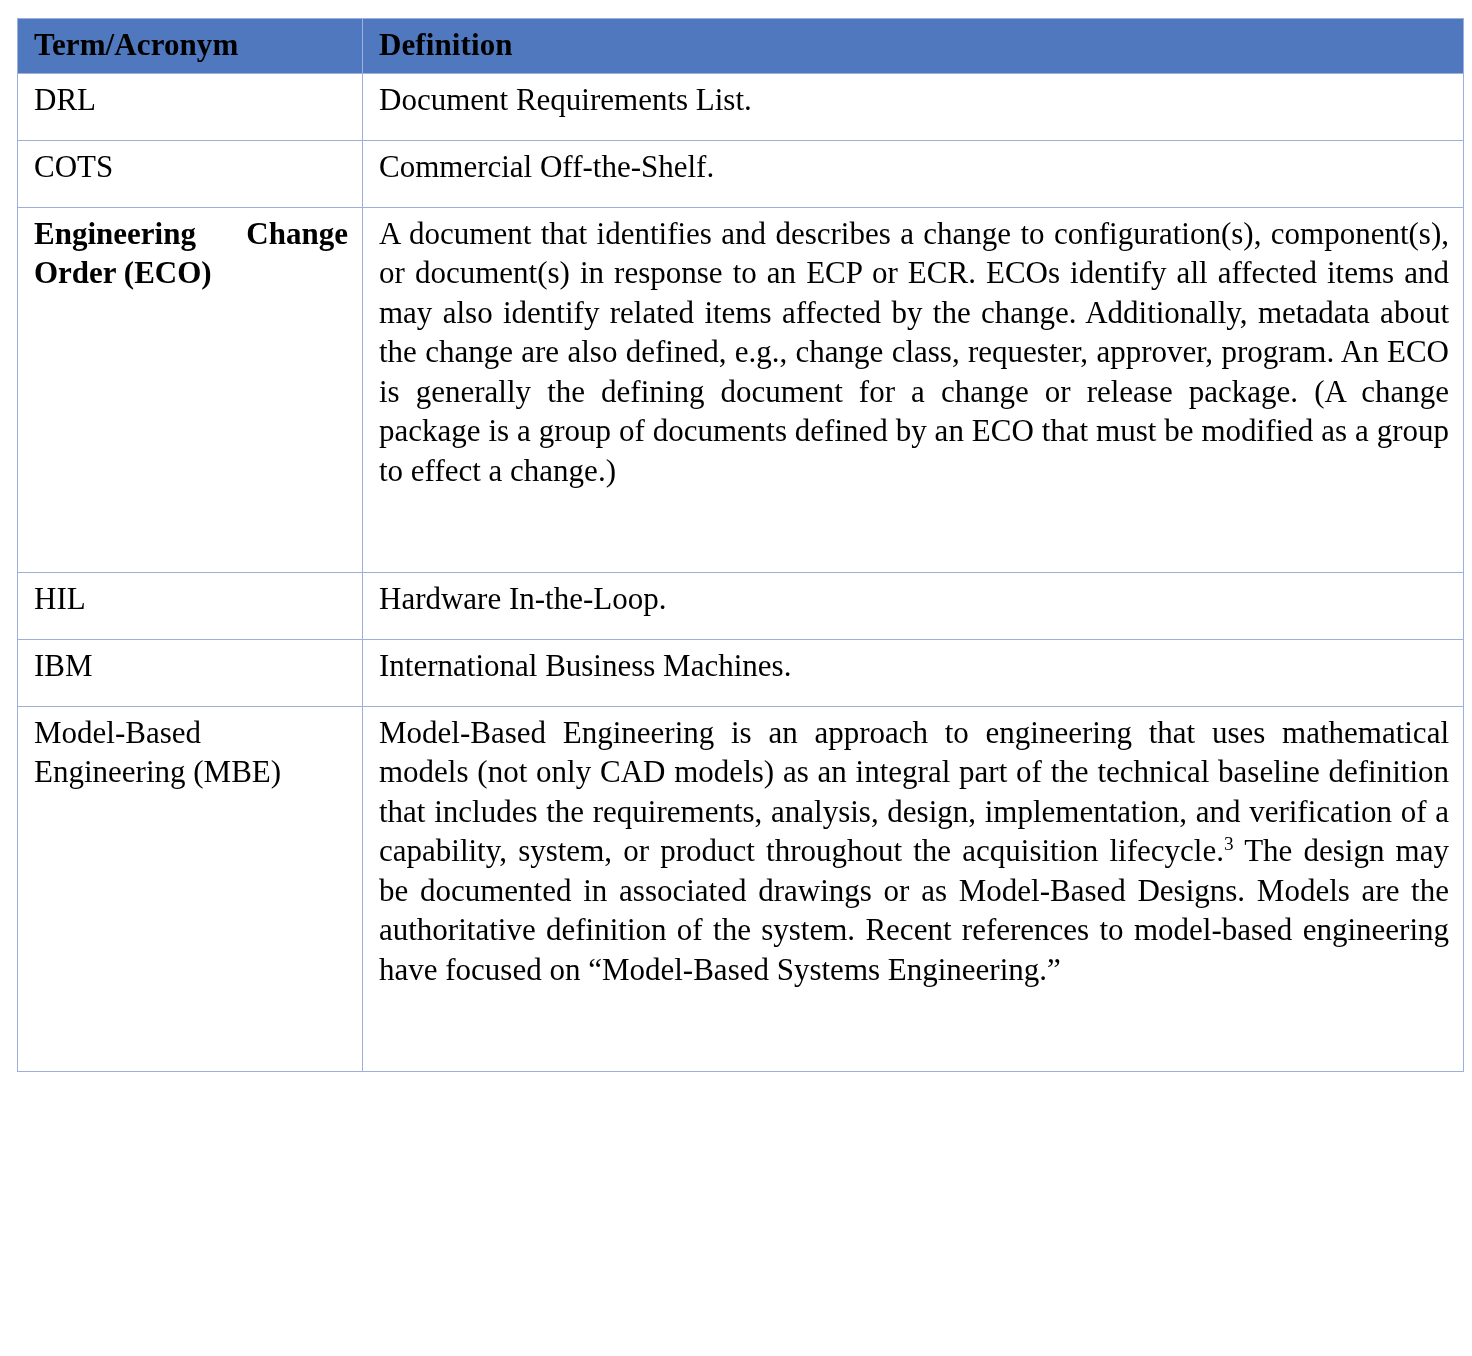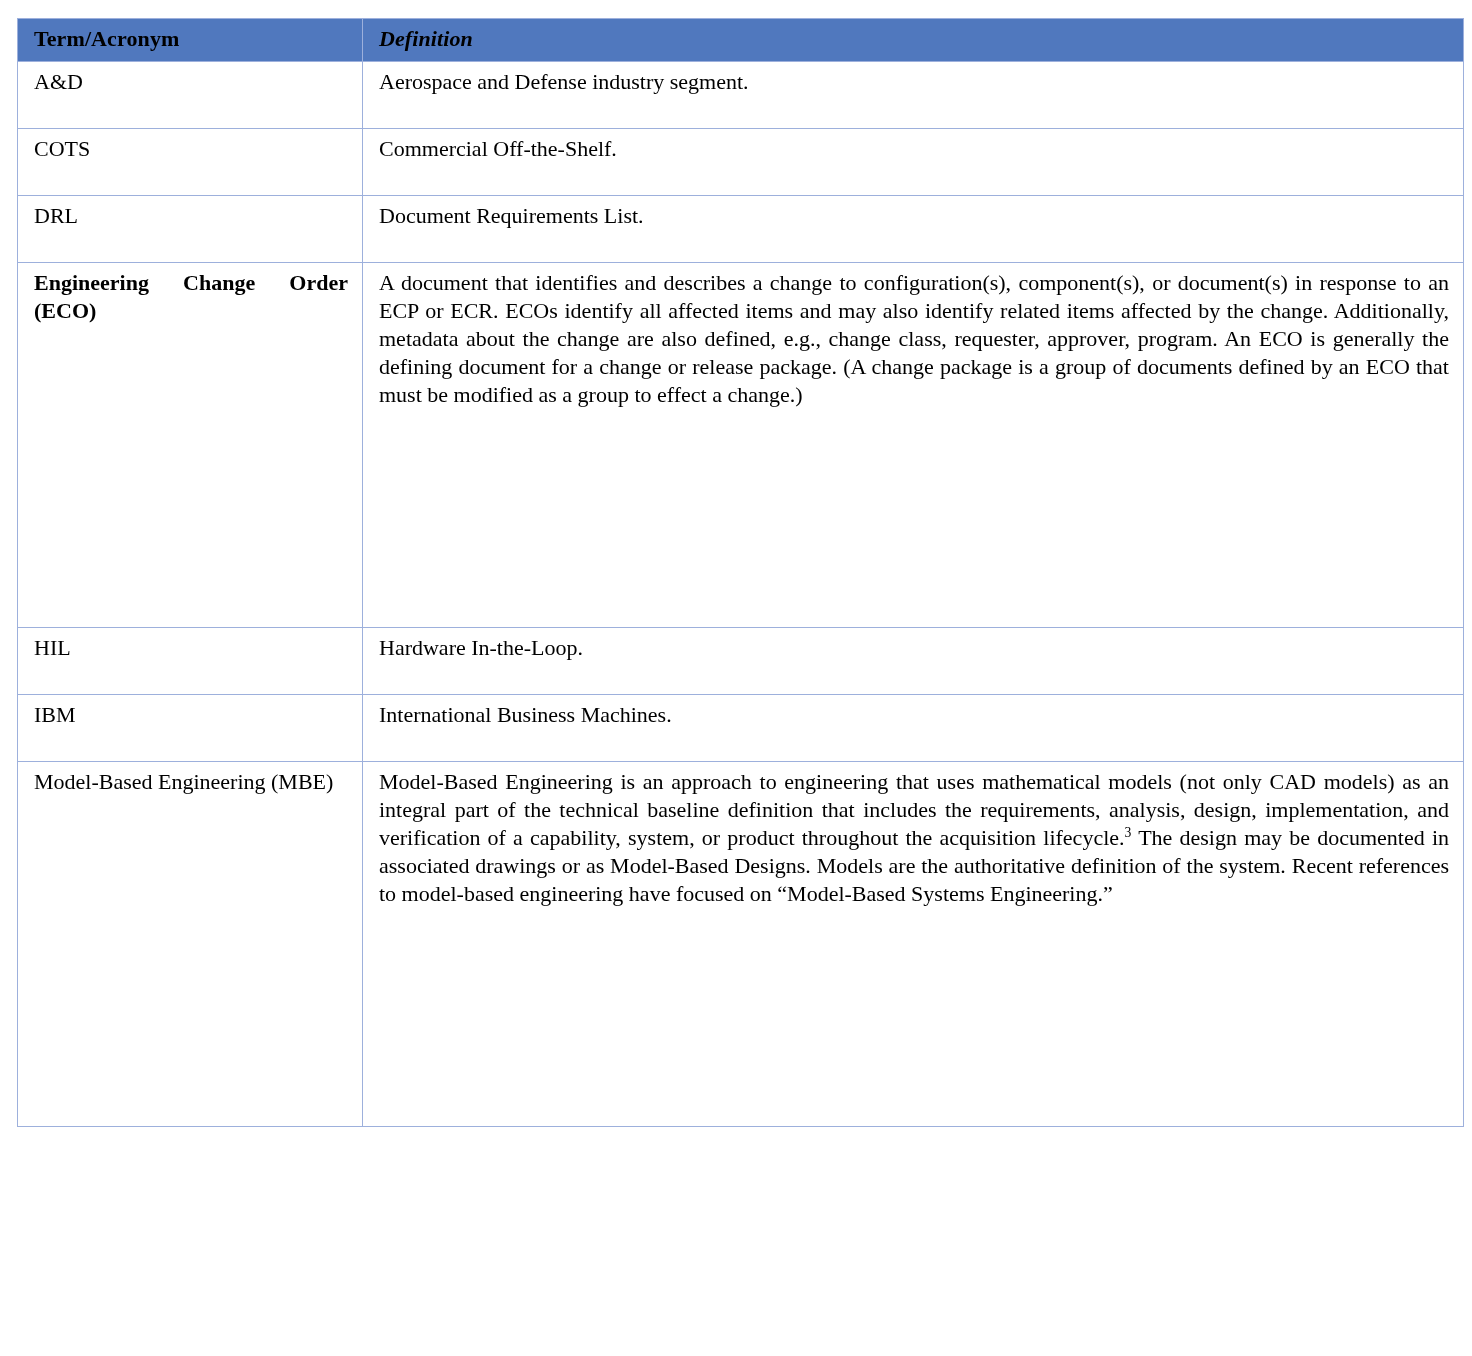--- a/index.html
+++ b/index.html
@@ -27,38 +27,38 @@
     background: #ffffff;
   }
   table.glossary col.c-term { width: 345px; }
   table.glossary col.c-def  { width: 1101px; }
 
   table.glossary th,
   table.glossary td {
     border: 1px solid #9DB0DC;
     vertical-align: top;
     padding: 6px 14px 8px 16px;
-    font-size: 22px;
+    font-size: 31px;
     line-height: 1.275;
     color: #000000;
   }
 
   thead th {
     background: #5078BE;
     border-color: #5078BE;
     color: #ffffff;
     font-weight: bold;
     text-align: left;
     padding-top: 3px;
     padding-bottom: 4px;
     font-size: 29px;
     letter-spacing: 0.1px;
   }
   thead th.th-term { padding-left: 16px; }
-  thead th.th-def  { padding-left: 16px; font-style: italic; }
+  thead th.th-def  { padding-left: 16px; }
 
   td.term {
     text-align: left;
     word-spacing: normal;
     padding-right: 10px;
   }
   td.term.justify {
     text-align: justify;
     text-align-last: left;
     font-weight: bold;
@@ -95,30 +95,26 @@
       <col class="c-def">
     </colgroup>
     <thead>
       <tr>
         <th class="th-term">Term/Acronym</th>
         <th class="th-def">Definition</th>
       </tr>
     </thead>
     <tbody>
       <tr class="r-short">
-        <td class="term">A&amp;D</td>
-        <td class="def single">Aerospace and Defense industry segment.</td>
+        <td class="term">DRL</td>
+        <td class="def single">Document Requirements List.</td>
       </tr>
       <tr class="r-short">
         <td class="term">COTS</td>
         <td class="def single">Commercial Off-the-Shelf.</td>
-      </tr>
-      <tr class="r-short">
-        <td class="term">DRL</td>
-        <td class="def single">Document Requirements List.</td>
       </tr>
       <tr class="r-eco">
         <td class="term justify">Engineering Change Order (ECO)</td>
         <td class="def">A document that identifies and describes a change to configuration(s), component(s), or document(s) in response to an ECP or ECR. ECOs identify all affected items and may also identify related items affected by the change. Additionally, metadata about the change are also defined, e.g., change class, requester, approver, program. An ECO is generally the defining document for a change or release package. (A change package is a group of documents defined by an ECO that must be modified as a group to effect a change.)</td>
       </tr>
       <tr class="r-short">
         <td class="term">HIL</td>
         <td class="def single">Hardware In-the-Loop.</td>
       </tr>
       <tr class="r-short">

